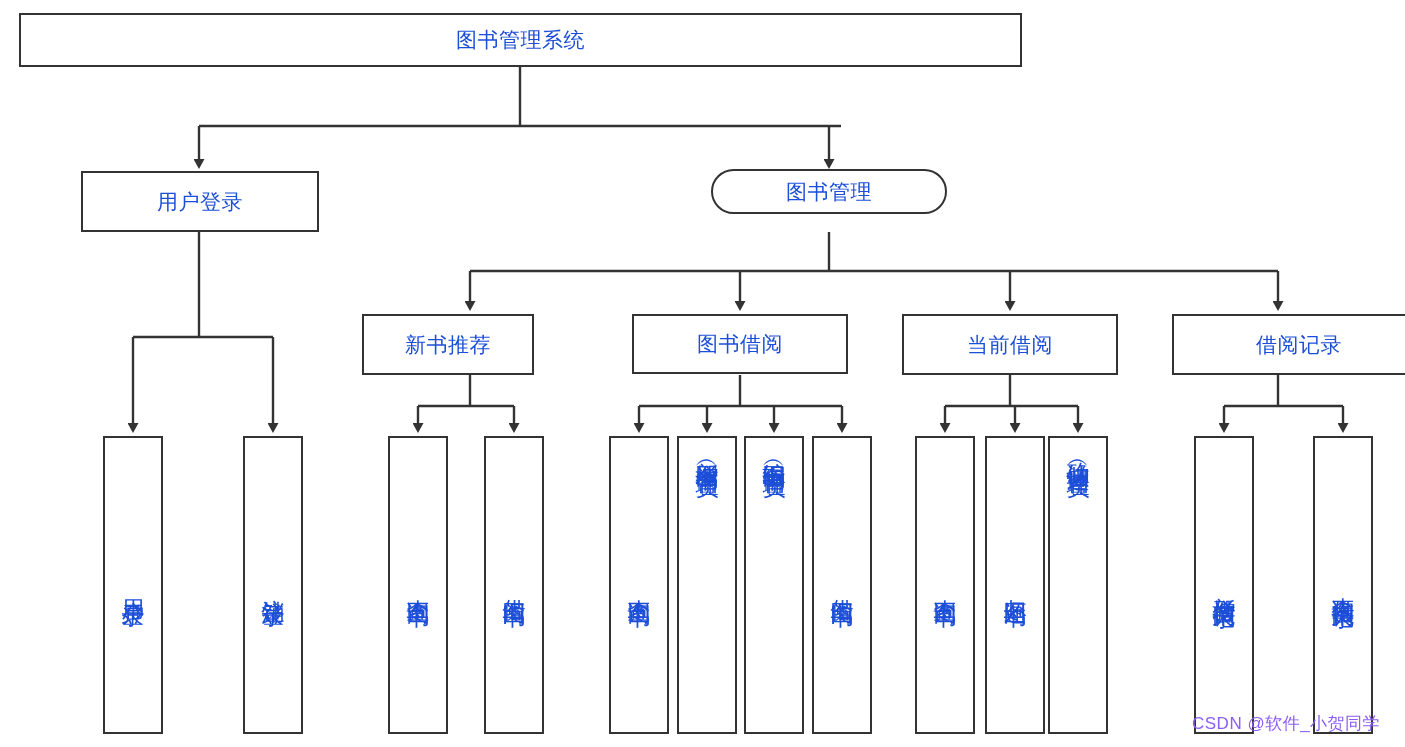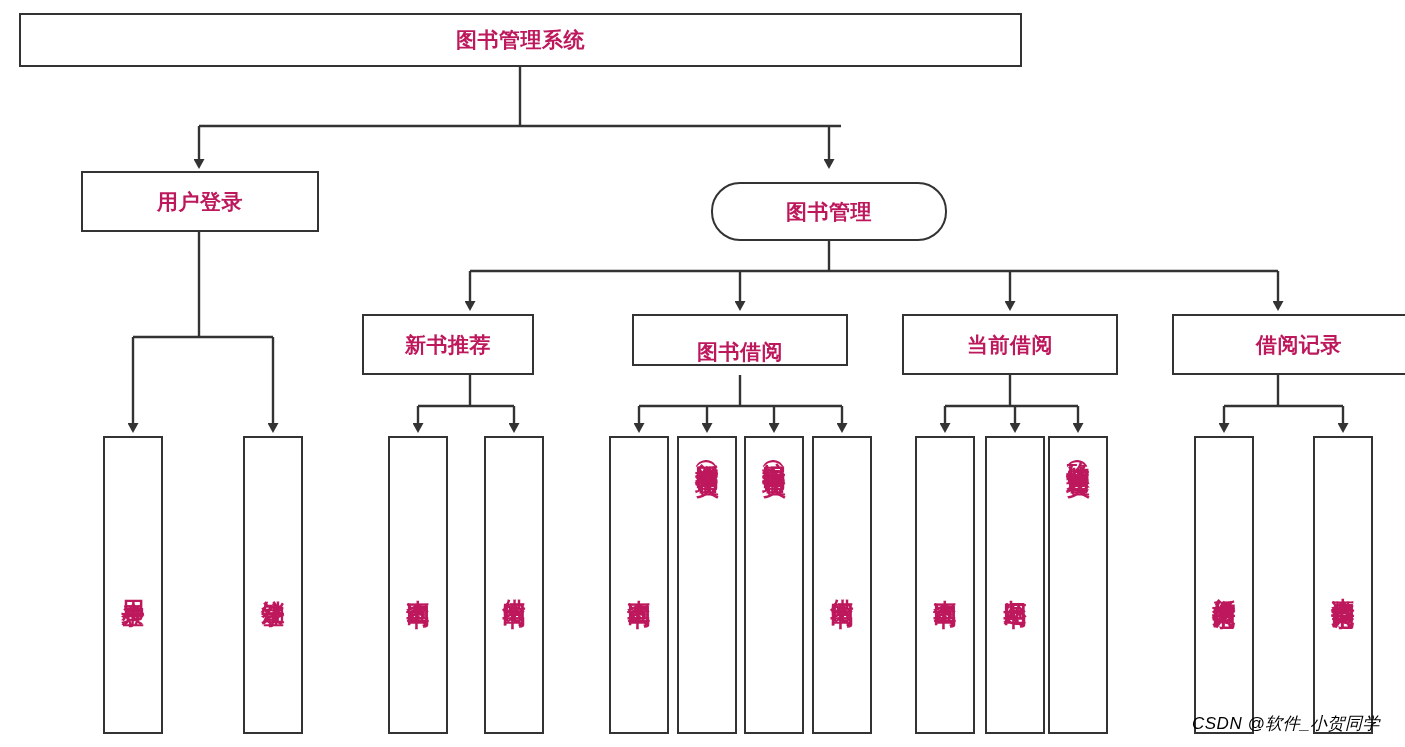--- a/index.html
+++ b/index.html
@@ -26,22 +26,21 @@
     pointer-events: none;
   }
   .node {
     position: absolute;
     box-sizing: border-box;
     border: 2px solid #333333;
     background: #ffffff;
     display: flex;
     align-items: center;
     justify-content: center;
-    color: #be185d;
-    font-weight: bold;
+    color: #1d4ed8;
   }
   .node .label {
     display: block;
     text-align: center;
     line-height: 1.12;
     letter-spacing: 0.5px;
   }
   
   .node.horiz .label {
     font-size: 21px;
@@ -62,24 +61,23 @@
   }
   .node.vert.centered {
     align-items: center;
     padding-top: 0;
   }
   .watermark {
     position: absolute;
     left: 1192px;
     top: 712px;
     font-size: 17px;
-    color: #000000;
+    color: #8b5cf6;
     white-space: nowrap;
     letter-spacing: 0.5px;
-    font-style: italic;
   }
 </style>
 </head>
 <body>
 
 <div id="canvas">
 
   <svg id="edges" viewBox="0 0 1405 747" xmlns="http://www.w3.org/2000/svg">
     <defs>
       <marker id="arw" markerWidth="10" markerHeight="11" refX="1" refY="5.5" orient="auto" markerUnits="userSpaceOnUse">
@@ -130,28 +128,28 @@
     </g>
   </svg>
 
   <div class="node horiz" style="left:19px; top:13px; width:1003px; height:54px;">
     <span class="label">图书管理系统</span>
   </div>
 
   <div class="node horiz" style="left:81px; top:171px; width:238px; height:61px;">
     <span class="label">用户登录</span>
   </div>
-  <div class="node horiz" style="left:711px; top:182px; width:236px; height:59px;border-radius:29px;">
+  <div class="node horiz" style="left:711px; top:169px; width:236px; height:45px;border-radius:29px;">
     <span class="label">图书管理</span>
   </div>
 
   <div class="node horiz" style="left:362px; top:314px; width:172px; height:61px;">
     <span class="label">新书推荐</span>
   </div>
-  <div class="node horiz" style="left:632px; top:314px; width:216px; height:52px;align-items:flex-end;">
+  <div class="node horiz" style="left:632px; top:314px; width:216px; height:60px;">
     <span class="label">图书借阅</span>
   </div>
   <div class="node horiz" style="left:902px; top:314px; width:216px; height:61px;align-items:center;">
     <span class="label">当前借阅</span>
   </div>
   <div class="node horiz" style="left:1172px; top:314px; width:254px; height:61px;">
     <span class="label">借阅记录</span>
   </div>
 
   <div class="node vert centered" style="left:103px; top:436px; width:60px; height:298px;">

